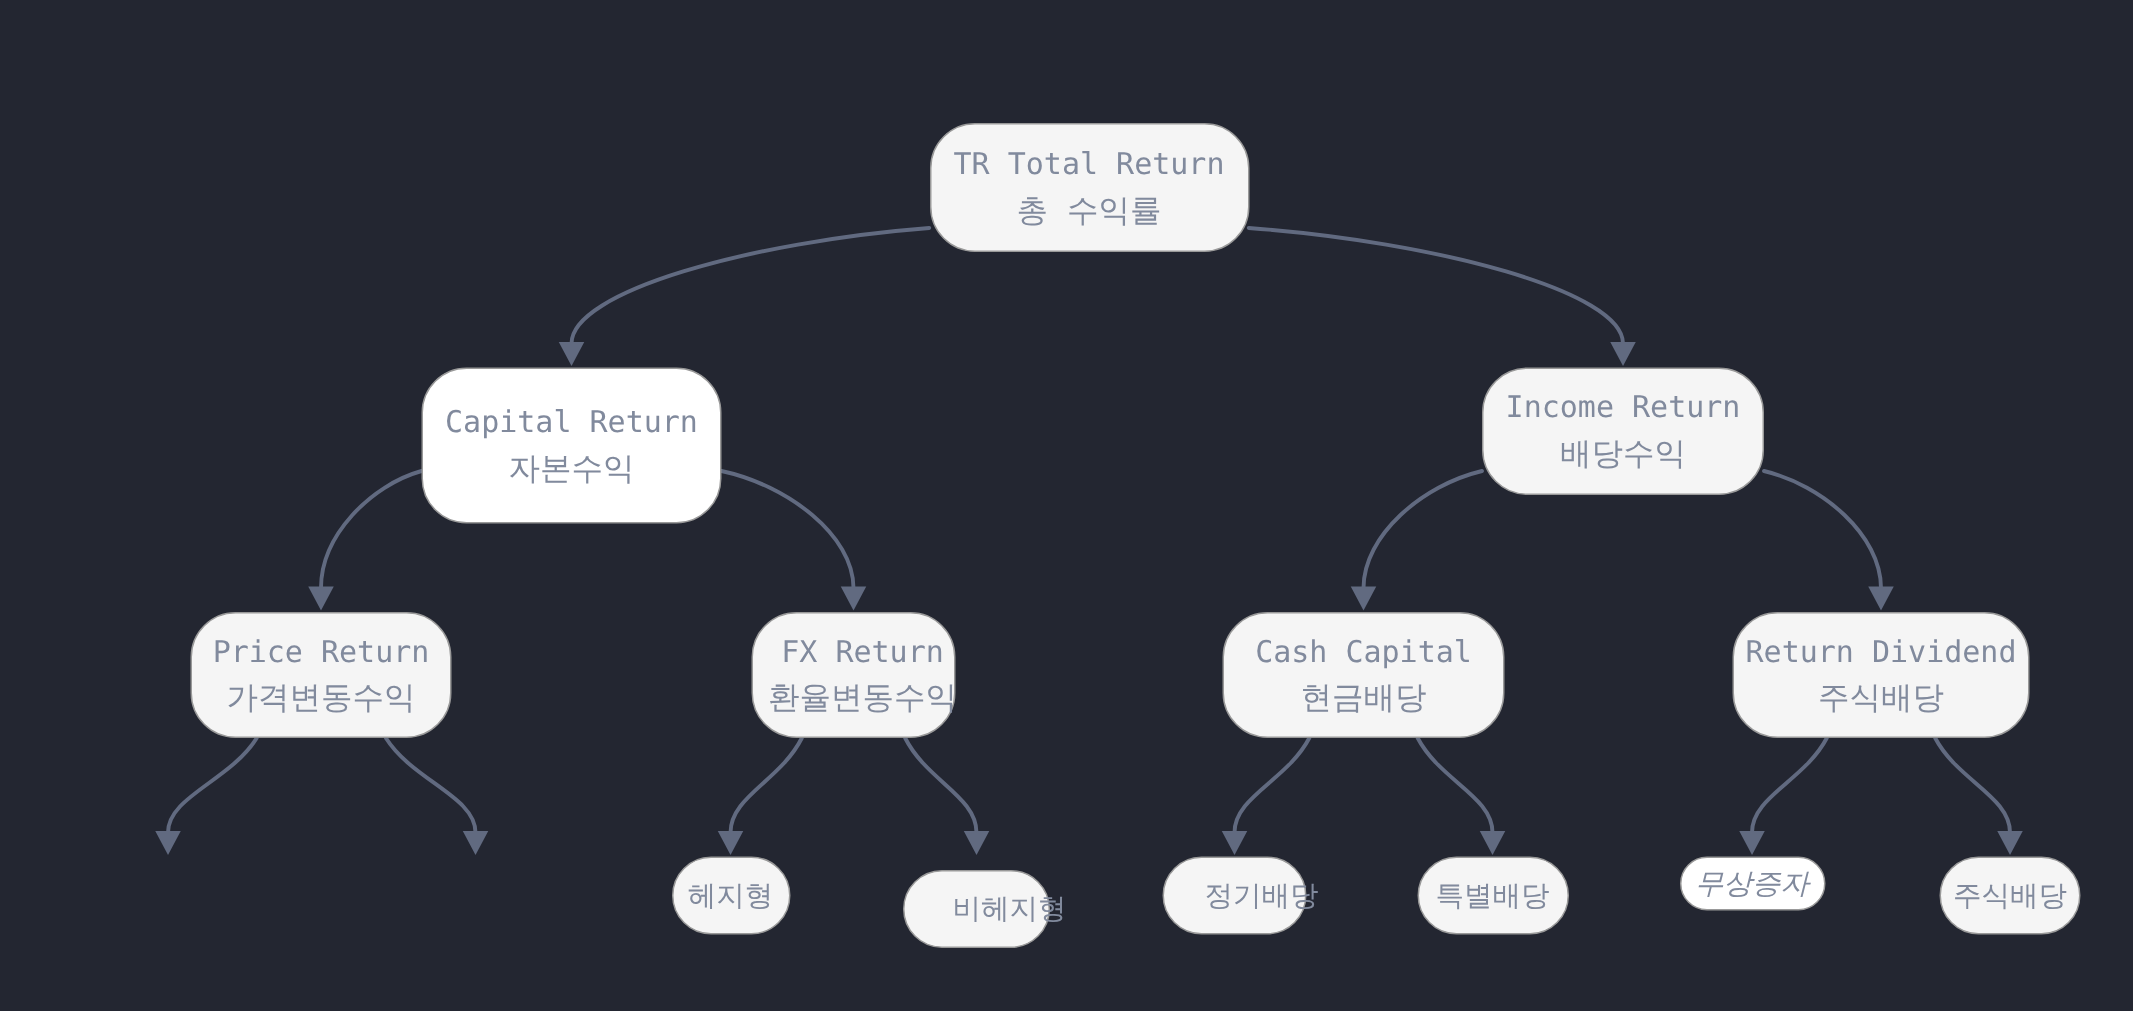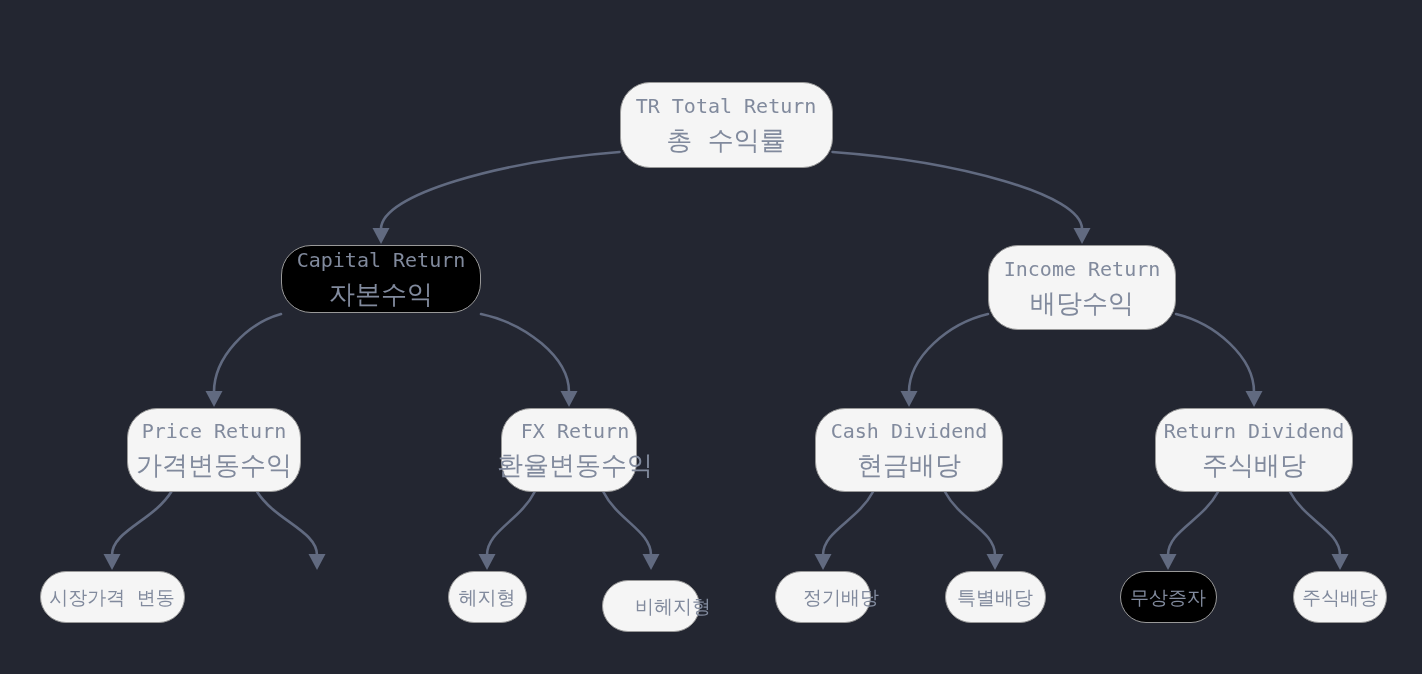--- a/index.html
+++ b/index.html
@@ -32,21 +32,21 @@
     gap: 9px;
     text-align: center;
     white-space: nowrap;
     border-radius: 30px;
   }
   .node .en {
     font-size: 20px;
     line-height: 1.1;
   }
   .node .ko {
-    font-size: 26px;
+    font-size: 21px;
     line-height: 1.1;
   }
   .leaf .ko {
     font-size: 19px;
   }
 </style>
 </head>
 <body style="background: rgb(35, 38, 49);">
 
 <div id="diagram-canvas">
@@ -80,72 +80,69 @@
       <polygon points="1159.5,554 1176.5,554 1168,570" fill="#616a80"></polygon>
       <path d="M 1290.12 492 C 1305.0839999999998 520.35, 1340 531.06, 1340 555" fill="none" stroke="#616a80" stroke-width="2.6" stroke-linecap="round"></path>
       <polygon points="1331.5,554 1348.5,554 1340,570" fill="#616a80"></polygon>
     </svg>
 
   <div class="node" id="n-total" style="left: 619.5px; top: 82px; width: 213px; height: 86px; background: rgb(245, 245, 245); border: 1px solid rgb(153, 153, 153); color: rgb(129, 138, 157);">
     <div class="en">TR Total Return</div>
     <div class="ko">총 수익률</div>
   </div>
 
-  <div class="node" id="n-capital" style="left: 281px; top: 245px; width: 200px; height: 68px; background: #000000; border: 1px solid rgb(153, 153, 153); color: rgb(129, 138, 157);">
+  <div class="node" id="n-capital" style="left: 281px; top: 245px; width: 200px; height: 104px; background: #ffffff; border: 1px solid rgb(153, 153, 153); color: rgb(129, 138, 157);">
     <div class="en">Capital Return</div>
     <div class="ko">자본수익</div>
   </div>
 
   <div class="node" id="n-price" style="left: 127px; top: 408px; width: 174px; height: 84px; background: rgb(245, 245, 245); border: 1px solid rgb(153, 153, 153); color: rgb(129, 138, 157);">
     <div class="en">Price Return</div>
     <div class="ko">가격변동수익</div>
   </div>
 
   <div class="node" id="n-income" style="left: 988px; top: 245px; width: 188px; height: 85px; background: rgb(245, 245, 245); border: 1px solid rgb(153, 153, 153); color: rgb(129, 138, 157);">
     <div class="en">Income Return</div>
     <div class="ko">배당수익</div>
   </div>
 
   <div class="node" id="n-fx" style="left: 501px; top: 408px; width: 136px; height: 84px; background: rgb(245, 245, 245); border: 1px solid rgb(153, 153, 153); color: rgb(129, 138, 157); padding-left: 12px;">
     <div class="en">FX Return</div>
     <div class="ko">환율변동수익</div>
   </div>
 
   <div class="node" id="n-cash" style="left: 815px; top: 408px; width: 188px; height: 84px; background: rgb(245, 245, 245); border: 1px solid rgb(153, 153, 153); color: rgb(129, 138, 157);">
-    <div class="en">Cash Dividend</div>
+    <div class="en">Cash Capital</div>
     <div class="ko">현금배당</div>
   </div>
 
   <div class="node" id="n-stock" style="left: 1155px; top: 408px; width: 198px; height: 84px; background: rgb(245, 245, 245); border: 1px solid rgb(153, 153, 153); color: rgb(129, 138, 157);">
     <div class="en">Return Dividend</div>
     <div class="ko">주식배당</div>
   </div>
 
-  <div class="node leaf" id="n-market_price" style="left: 39.5px; top: 571px; width: 145px; height: 52px; background: rgb(245, 245, 245); border: 1px solid rgb(153, 153, 153); color: rgb(129, 138, 157);">
-    <div class="ko">시장가격 변동</div>
-  </div>
 
 
   <div class="node leaf" id="n-hedged" style="left: 447.5px; top: 571px; width: 79px; height: 52px; background: rgb(245, 245, 245); border: 1px solid rgb(153, 153, 153); color: rgb(129, 138, 157); justify-content: center;">
     <div class="ko">헤지형</div>
   </div>
 
   <div class="node leaf" id="n-unhedged" style="left: 602px; top: 580px; width: 98px; height: 52px; background: rgb(245, 245, 245); border: 1px solid rgb(153, 153, 153); color: rgb(129, 138, 157); padding-left: 44px;">
     <div class="ko">비헤지형</div>
   </div>
 
   <div class="node leaf" id="n-regular" style="left: 775px; top: 571px; width: 96px; height: 52px; background: rgb(245, 245, 245); border: 1px solid rgb(153, 153, 153); color: rgb(129, 138, 157); padding-left: 36px;">
     <div class="ko">정기배당</div>
   </div>
 
   <div class="node leaf" id="n-special" style="left: 944.5px; top: 571px; width: 101px; height: 52px; background: rgb(245, 245, 245); border: 1px solid rgb(153, 153, 153); color: rgb(129, 138, 157);">
     <div class="ko">특별배당</div>
   </div>
 
-  <div class="node leaf" id="n-bonus" style="left: 1119.5px; top: 571px; width: 97px; height: 52px; background: #000000; border: 1px solid rgb(153, 153, 153); color: rgb(129, 138, 157);">
+  <div class="node leaf" id="n-bonus" style="left: 1119.5px; top: 571px; width: 97px; height: 36px; background: #ffffff; border: 1px solid rgb(153, 153, 153); color: rgb(129, 138, 157); font-style: italic;">
     <div class="ko">무상증자</div>
   </div>
 
   <div class="node leaf" id="n-stock_div" style="left: 1293px; top: 571px; width: 94px; height: 52px; background: rgb(245, 245, 245); border: 1px solid rgb(153, 153, 153); color: rgb(129, 138, 157);">
     <div class="ko">주식배당</div>
   </div>
 
 </div>
 
 </body></html>

